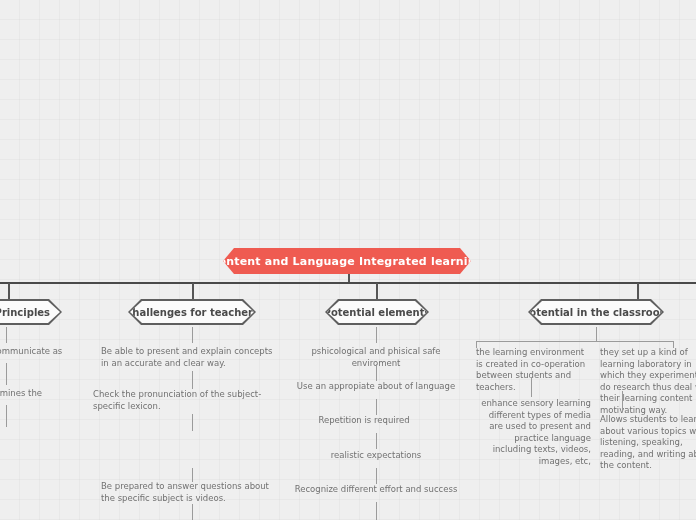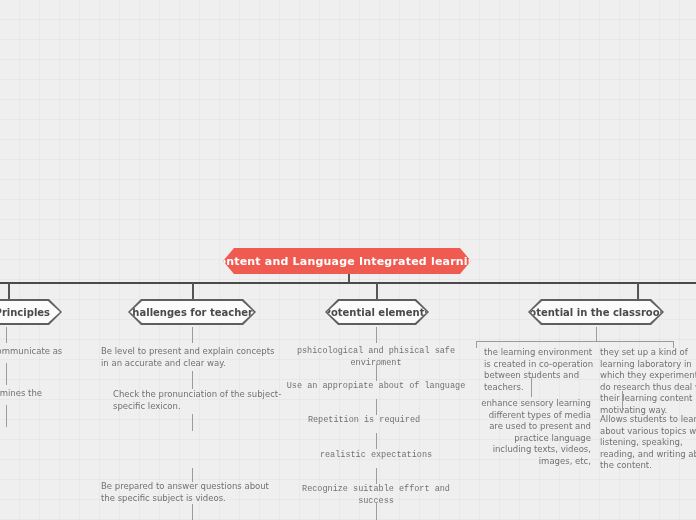--- a/index.html
+++ b/index.html
@@ -82,21 +82,21 @@
     padding: 0 4px;
   }
 
   
   .leaf {
     position: absolute;
     font-size: 8.5px;
     line-height: 11.5px;
     color: #717171;
   }
-  .leaf.center { text-align: center; font-family: Liberation Mono, monospace; }
+  .leaf.center { text-align: center; }
   .leaf.left   { text-align: left; }
 </style>
 </head>
 <body>
 
 <div id="canvas">
 
   <div class="root-node" style="left:223px; top:248px; width:248px; height:26px;">
     <span>Content and Language Integrated learning</span>
   </div>
@@ -134,24 +134,24 @@
     </div>
   </div>
 
   <div class="ln-v ln-soft" style="left:6px; top:327px; height:16px;"></div>
   <div class="leaf left" style="left:-38px; top:346px; width:118px;">and to communicate as</div>
   <div class="ln-v ln-soft" style="left:6px; top:363px; height:22px;"></div>
   <div class="leaf left" style="left:-38px; top:388px; width:118px;">ich determines the</div>
   <div class="ln-v ln-soft" style="left:6px; top:405px; height:22px;"></div>
 
   <div class="ln-v ln-soft" style="left:192px; top:327px; height:16px;"></div>
-  <div class="leaf left" style="left:101px; top:346px; width:176px;">Be level to present and explain concepts in an accurate and clear way.</div>
+  <div class="leaf left" style="left:101px; top:346px; width:176px;">Be able to present and explain concepts in an accurate and clear way.</div>
 
   <div class="ln-v ln-soft" style="left:192px; top:371px; height:18px;"></div>
-  <div class="leaf left" style="left:113px; top:389px; width:176px;">Check the pronunciation of the subject-specific lexicon.</div>
+  <div class="leaf left" style="left:93px; top:389px; width:176px;">Check the pronunciation of the subject-specific lexicon.</div>
 
   <div class="ln-v ln-soft" style="left:192px; top:414px; height:17px;"></div>
 
   <div class="ln-v ln-soft" style="left:192px; top:468px; height:14px;"></div>
   <div class="leaf left" style="left:101px; top:481px; width:176px;">Be prepared to answer questions about the specific subject is videos.</div>
 
   <div class="ln-v ln-soft" style="left:192px; top:504px; height:16px;"></div>
 
   <div class="ln-v ln-soft" style="left:376px; top:327px; height:16px;"></div>
   <div class="leaf center" style="left:286px; top:346px; width:180px;">pshicological and phisical safe enviroment</div>
@@ -159,30 +159,30 @@
   <div class="ln-v ln-soft" style="left:376px; top:364px; height:17px;"></div>
   <div class="leaf center" style="left:286px; top:381px; width:180px;">Use an appropiate about of language</div>
 
   <div class="ln-v ln-soft" style="left:376px; top:399px; height:16px;"></div>
   <div class="leaf center" style="left:274px; top:415px; width:180px;">Repetition is required</div>
 
   <div class="ln-v ln-soft" style="left:376px; top:433px; height:16px;"></div>
   <div class="leaf center" style="left:286px; top:450px; width:180px;">realistic expectations</div>
 
   <div class="ln-v ln-soft" style="left:376px; top:468px; height:16px;"></div>
-  <div class="leaf center" style="left:286px; top:484px; width:180px;">Recognize suitable effort and success</div>
+  <div class="leaf center" style="left:286px; top:484px; width:180px;">Recognize different effort and success</div>
 
   <div class="ln-v ln-soft" style="left:376px; top:502px; height:18px;"></div>
 
   <div class="ln-v ln-soft" style="left:596px; top:327px; height:14px;"></div>
   <div class="ln-h ln-soft" style="left:476px; top:341px; width:197px;"></div>
   <div class="ln-v ln-soft" style="left:476px; top:341px; height:7px;"></div>
   <div class="ln-v ln-soft" style="left:673px; top:341px; height:7px;"></div>
 
-  <div class="leaf left" style="left:476px; top:347px; width:110px;margin-left:8px;">the learning environment is created in co-operation between students and teachers.</div>
+  <div class="leaf left" style="left:476px; top:347px; width:110px;">the learning environment is created in co-operation between students and teachers.</div>
   <div class="ln-v ln-soft" style="left:531px; top:377px; height:20px;"></div>
   <div class="leaf left" style="left:481px; top:398px; width:110px;text-align:right;">enhance sensory learning different types of media are used to present and practice language including texts, videos, images, etc,</div>
 
   <div class="leaf left" style="left:600px; top:347px; width:118px;">they set up a kind of learning laboratory in which they experiment and do research thus deal with their learning content in a motivating way.</div>
   <div class="ln-v ln-soft" style="left:622px; top:391px; height:21px;"></div>
   <div class="leaf left" style="left:600px; top:414px; width:118px;">Allows students to learn about various topics while listening, speaking, reading, and writing about the content.</div>
 
 </div>
 
 </body></html>

